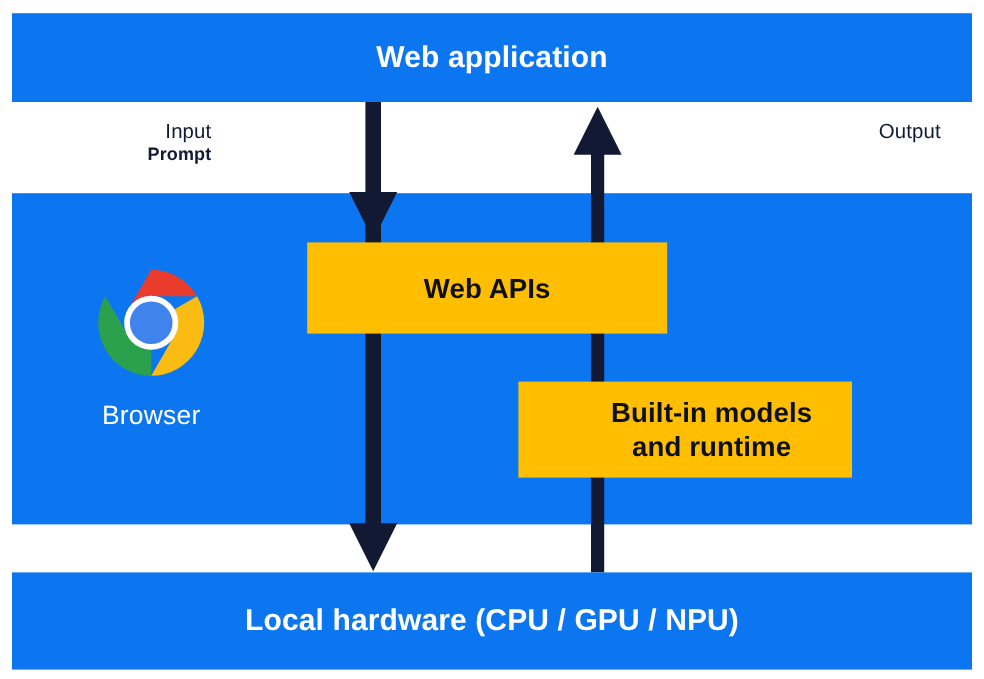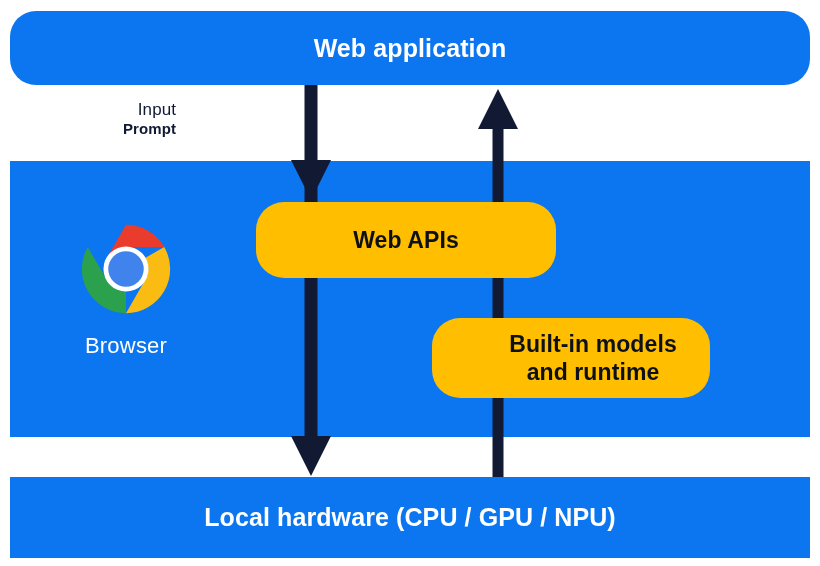--- a/index.html
+++ b/index.html
@@ -24,21 +24,20 @@
     left: 10px;
     width: 800px;
     background: var(--blue, #0b76f0);
     display: flex;
     align-items: center;
     justify-content: center;
   }
   #band-web-application {
     top: 11px;
     height: 74px;
-    border-radius: 26px;
   }
   #band-browser {
     top: 161px;
     height: 276px;
     display: block;
   }
   #band-local-hardware {
     top: 477px;
     height: 81px;
   }
@@ -91,21 +90,20 @@
   }
 
   
   .yellow-box {
     position: absolute;
     background: var(--yellow, #ffbf00);
     display: flex;
     align-items: center;
     justify-content: center;
     text-align: center;
-    border-radius: 28px;
   }
   .yellow-box .box-label {
     color: #0d1117;
     font-size: 23px;
     font-weight: bold;
     line-height: 1.22;
     letter-spacing: 0.1px;
     white-space: pre-line;
   }
   #box-web-apis {
@@ -152,20 +150,21 @@
   <div class="band" id="band-web-application">
     <span class="band-title" style="color: rgb(255, 255, 255);">Web application</span>
   </div>
 
   <div class="flow-label" id="label-input" style="color: rgb(17, 26, 51);">
     <span class="small">Input</span>
     <span class="big">Prompt</span>
   </div>
 
   <div class="flow-label" id="label-output" style="color: rgb(17, 26, 51);">
+    <span class="small">Output</span>
   </div>
 
   <div class="band" id="band-browser"></div>
 
   <div id="browser-block">
     <svg id="chrome-icon" viewBox="0 0 100 100">
 
       <path d="M50 4 A46 46 0 0 1 89.84 27 L50 27 A23 23 0 0 0 30.08 38.5 Z" fill="#ea3c2d"></path>
 
       <path d="M89.84 27 A46 46 0 0 1 50 96 L69.92 61.5 A23 23 0 0 0 69.92 38.5 Z" fill="#fabc12"></path>

